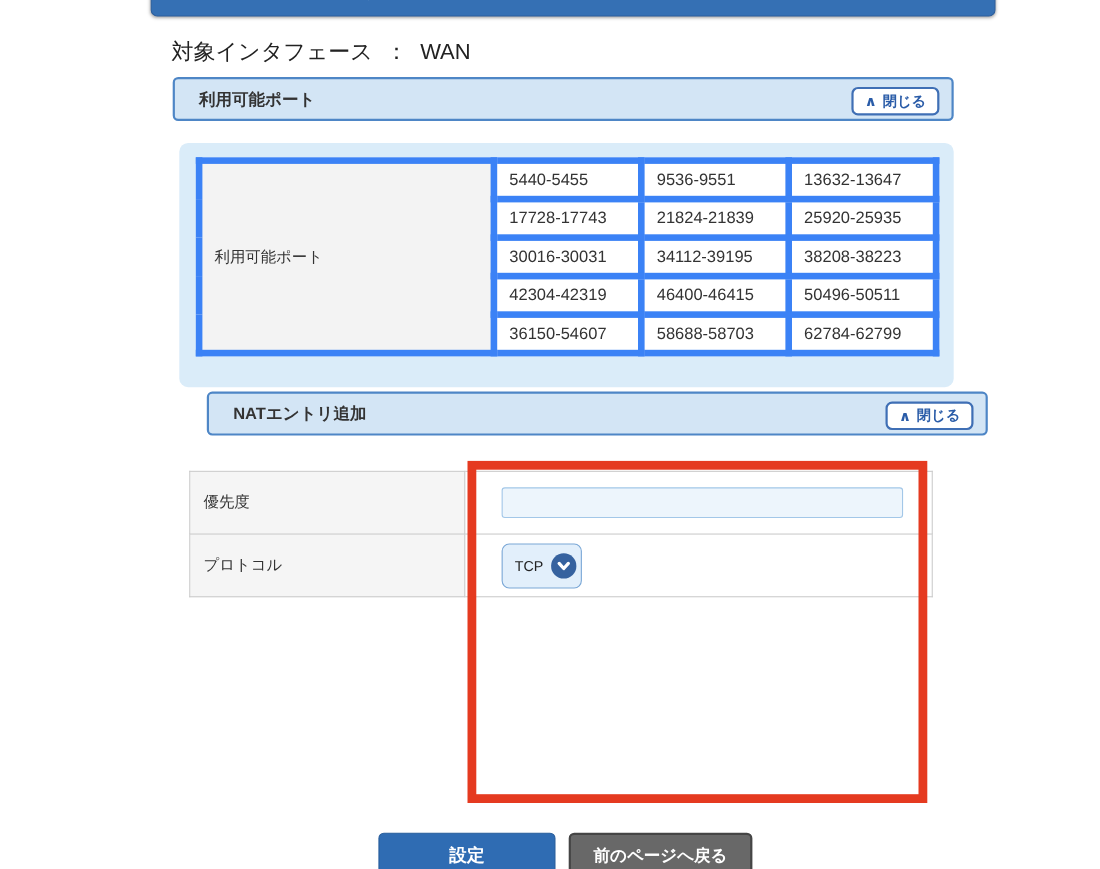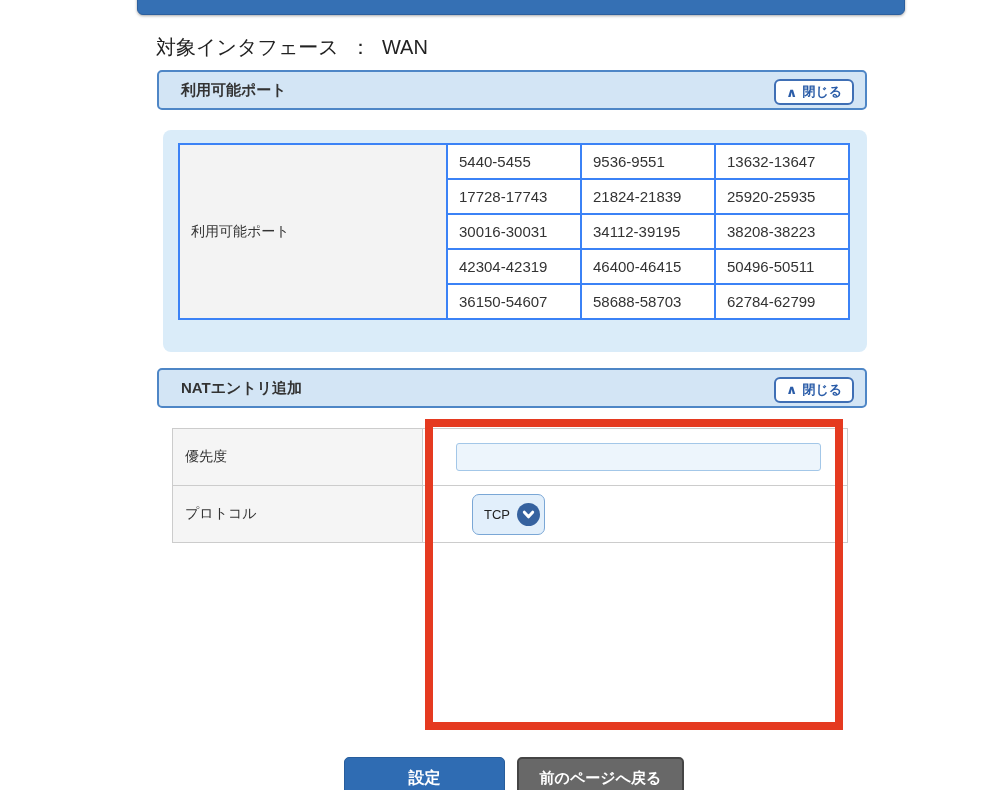--- a/index.html
+++ b/index.html
@@ -16,49 +16,49 @@
   .gear { font-size:22px; line-height:1; color:#fff; }
 
   .subtitle { position:absolute; left:156px; top:34px; font-size:20px; color:#222; }
   .subtitle span { margin-right:6px; }
 
   
   .section-header { position:absolute; left:157px; width:710px; height:40px;
     background:#d3e5f5; border:2px solid #4e86c6; border-radius:5px;
     display:flex; align-items:center; padding-left:22px;
     font-size:15px; font-weight:bold; color:#333; }
-  .sec1 { top:70px; } .sec2 { top:368px; }
+  .sec1 { top:70px; } .sec2 { top:356px;margin-left:31px; }
   .close-btn { position:absolute; right:11px; top:7px; height:26px;
     background:#fff; border:2px solid #3f6fb5; border-radius:6px;
     display:flex; align-items:center; gap:5px; padding:0 10px;
     color:#2a5ca8; font-size:13px; font-weight:bold; cursor:pointer; }
   .chev-up { font-weight:900; font-size:14px; transform:scaleY(.9); }
 
   
   .ports-container { position:absolute; left:163px; top:130px; width:704px; height:222px;
     background:#daecf9; border-radius:8px; }
   table.ports { position:absolute; left:178px; top:143px; border-collapse:collapse;
     background:#fff; font-size:15px; }
-  table.ports td { border:2px solid #3b82f6; height:35px; padding:0 0 0 11px; }
+  table.ports td { border:6px solid #3b82f6; height:35px; padding:0 0 0 11px; }
   td.row-header { width:268px; background:#f3f3f3; font-size:14px; padding-left:12px; }
   td.port-cell { width:134px; color:#333; }
 
   
   table.nat { position:absolute; left:172px; top:428px; border-collapse:collapse;
     background:#fff; font-size:14px;padding-left:32px; }
   table.nat td { border:1px solid #ccc; height:57px; }
   td.f-label { width:250px; background:#f5f5f5; padding-left:12px; }
   td.f-value { width:425px; padding-left:33px; }
   input.txt { width:365px; height:28px; background:#edf5fc; border:1px solid #a3c7e8;
     border-radius:3px; outline:none; font-size:14px; padding:0 6px; }
   input.txt-sm { width:62px; height:33px; background:#edf5fc; border:1px solid #a3c7e8;
     border-radius:3px; outline:none; font-size:14px; padding:0 6px; }
   .select-tcp { display:inline-flex; align-items:center; gap:7px;
     background:#e2effb; border:1px solid #7aa7d6; border-radius:7px;
-    padding:3px 4px 3px 11px; height:41px; cursor:pointer; font-size:13px; color:#222;margin-left:16px; }
+    padding:3px 4px 3px 11px; height:41px; cursor:pointer; font-size:13px; color:#222; }
   .select-badge { width:23px; height:23px; border-radius:50%; background:#36629f;
     display:flex; align-items:center; justify-content:center; }
 
   
   .red-rect { position:absolute; left:425px; top:419px; width:418px; height:311px;
     border:8px solid #e53a20; pointer-events:none; }
 
   
   .btn-submit { position:absolute; left:344px; top:757px; width:161px; height:42px;
     background:#2f6cb3; border:1px solid #275d9c; border-radius:5px;

